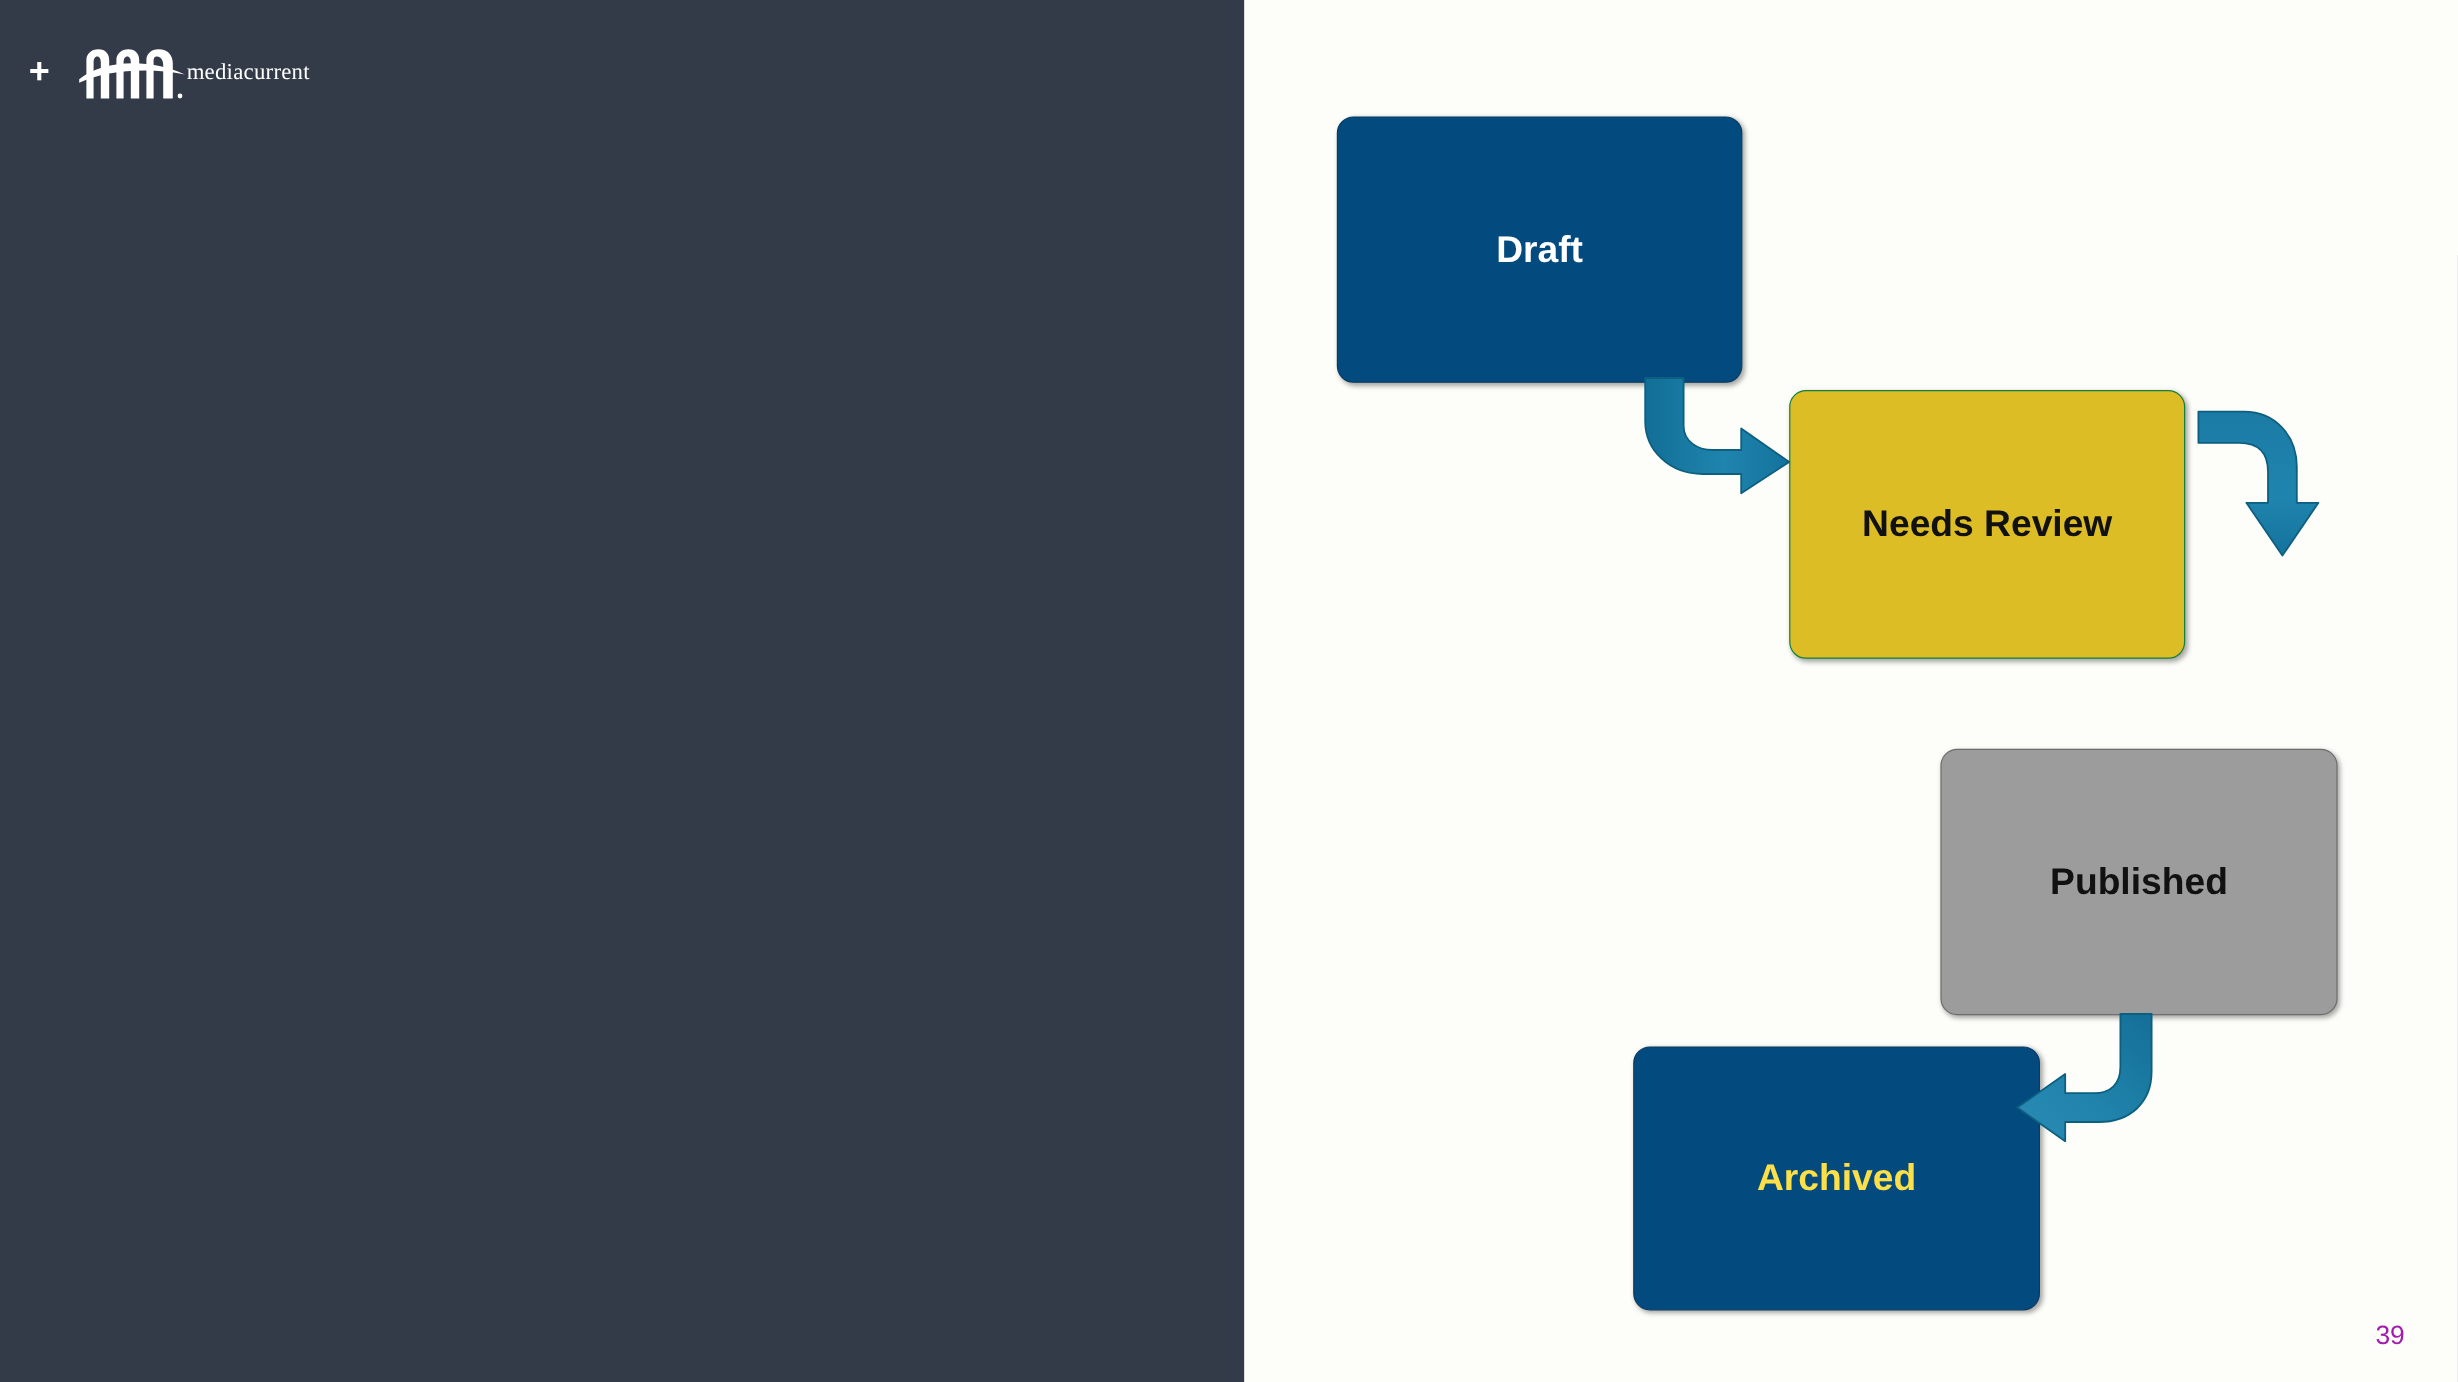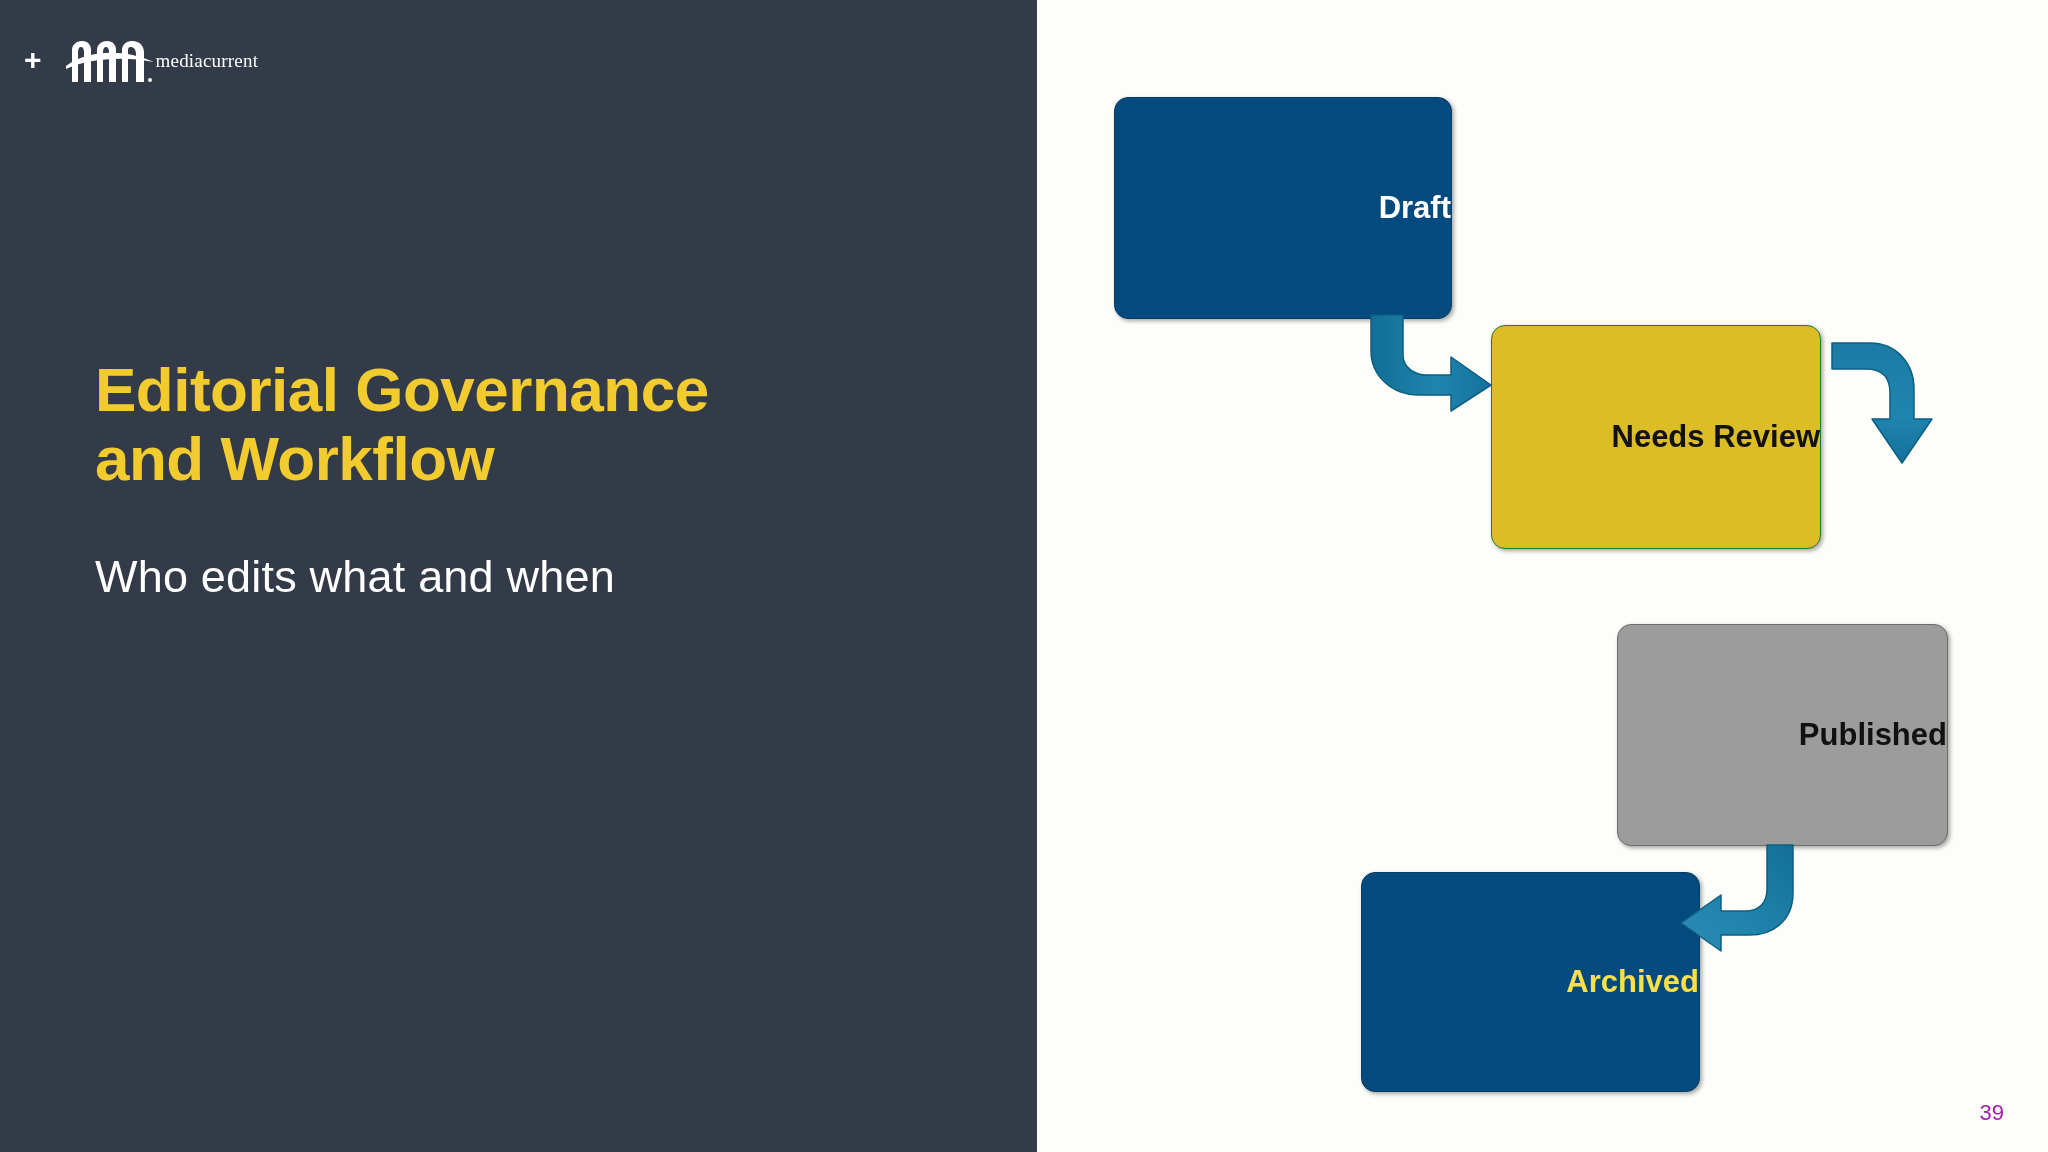--- a/index.html
+++ b/index.html
@@ -120,21 +120,21 @@
     top: 0;
     width: 1011px;
     height: 1152px;
     background: #fdfdf9;
   }
   .node {
     position: absolute;
     border-radius: 14px;
     display: flex;
     align-items: center;
-    justify-content: flex-end;
+    justify-content: center;
     font-size: 31px;
     font-weight: bold;
     box-sizing: border-box;
     box-shadow: 2px 2px 4px rgba(0,0,0,0.35);
   }
   .node-draft {
     left: 77px;
     top: 97px;
     width: 338px;
     height: 222px;
@@ -208,25 +208,20 @@
             <path d="M58,46 L58,14 C58,9 62,5 68,5 C76,5 80,10 80,17 L80,46 L72,46 L72,18 C72,14 70,11 67,11 C64,11 64,13 64,16 L64,46 Z" fill="#ffffff"></path>
             <path d="M2,30 C22,14 60,12 90,26 C62,20 24,22 2,33 Z" fill="#ffffff"></path>
             <circle cx="86" cy="44" r="2" fill="#ffffff"></circle>
           </svg>
         </span>
         <span class="mediacurrent-word">mediacurrent</span>
       </div>
 
     </div>
 
-    <div class="title-block">
-      <h1 class="slide-title">Editorial Governance
-and Workflow</h1>
-      <p class="slide-subtitle">Who edits what and when</p>
-    </div>
 
   </div>
 
   <div class="diagram">
 
     <div class="node node-draft">
       <span>Draft</span>
     </div>
 
     <div class="node node-needs-review">

